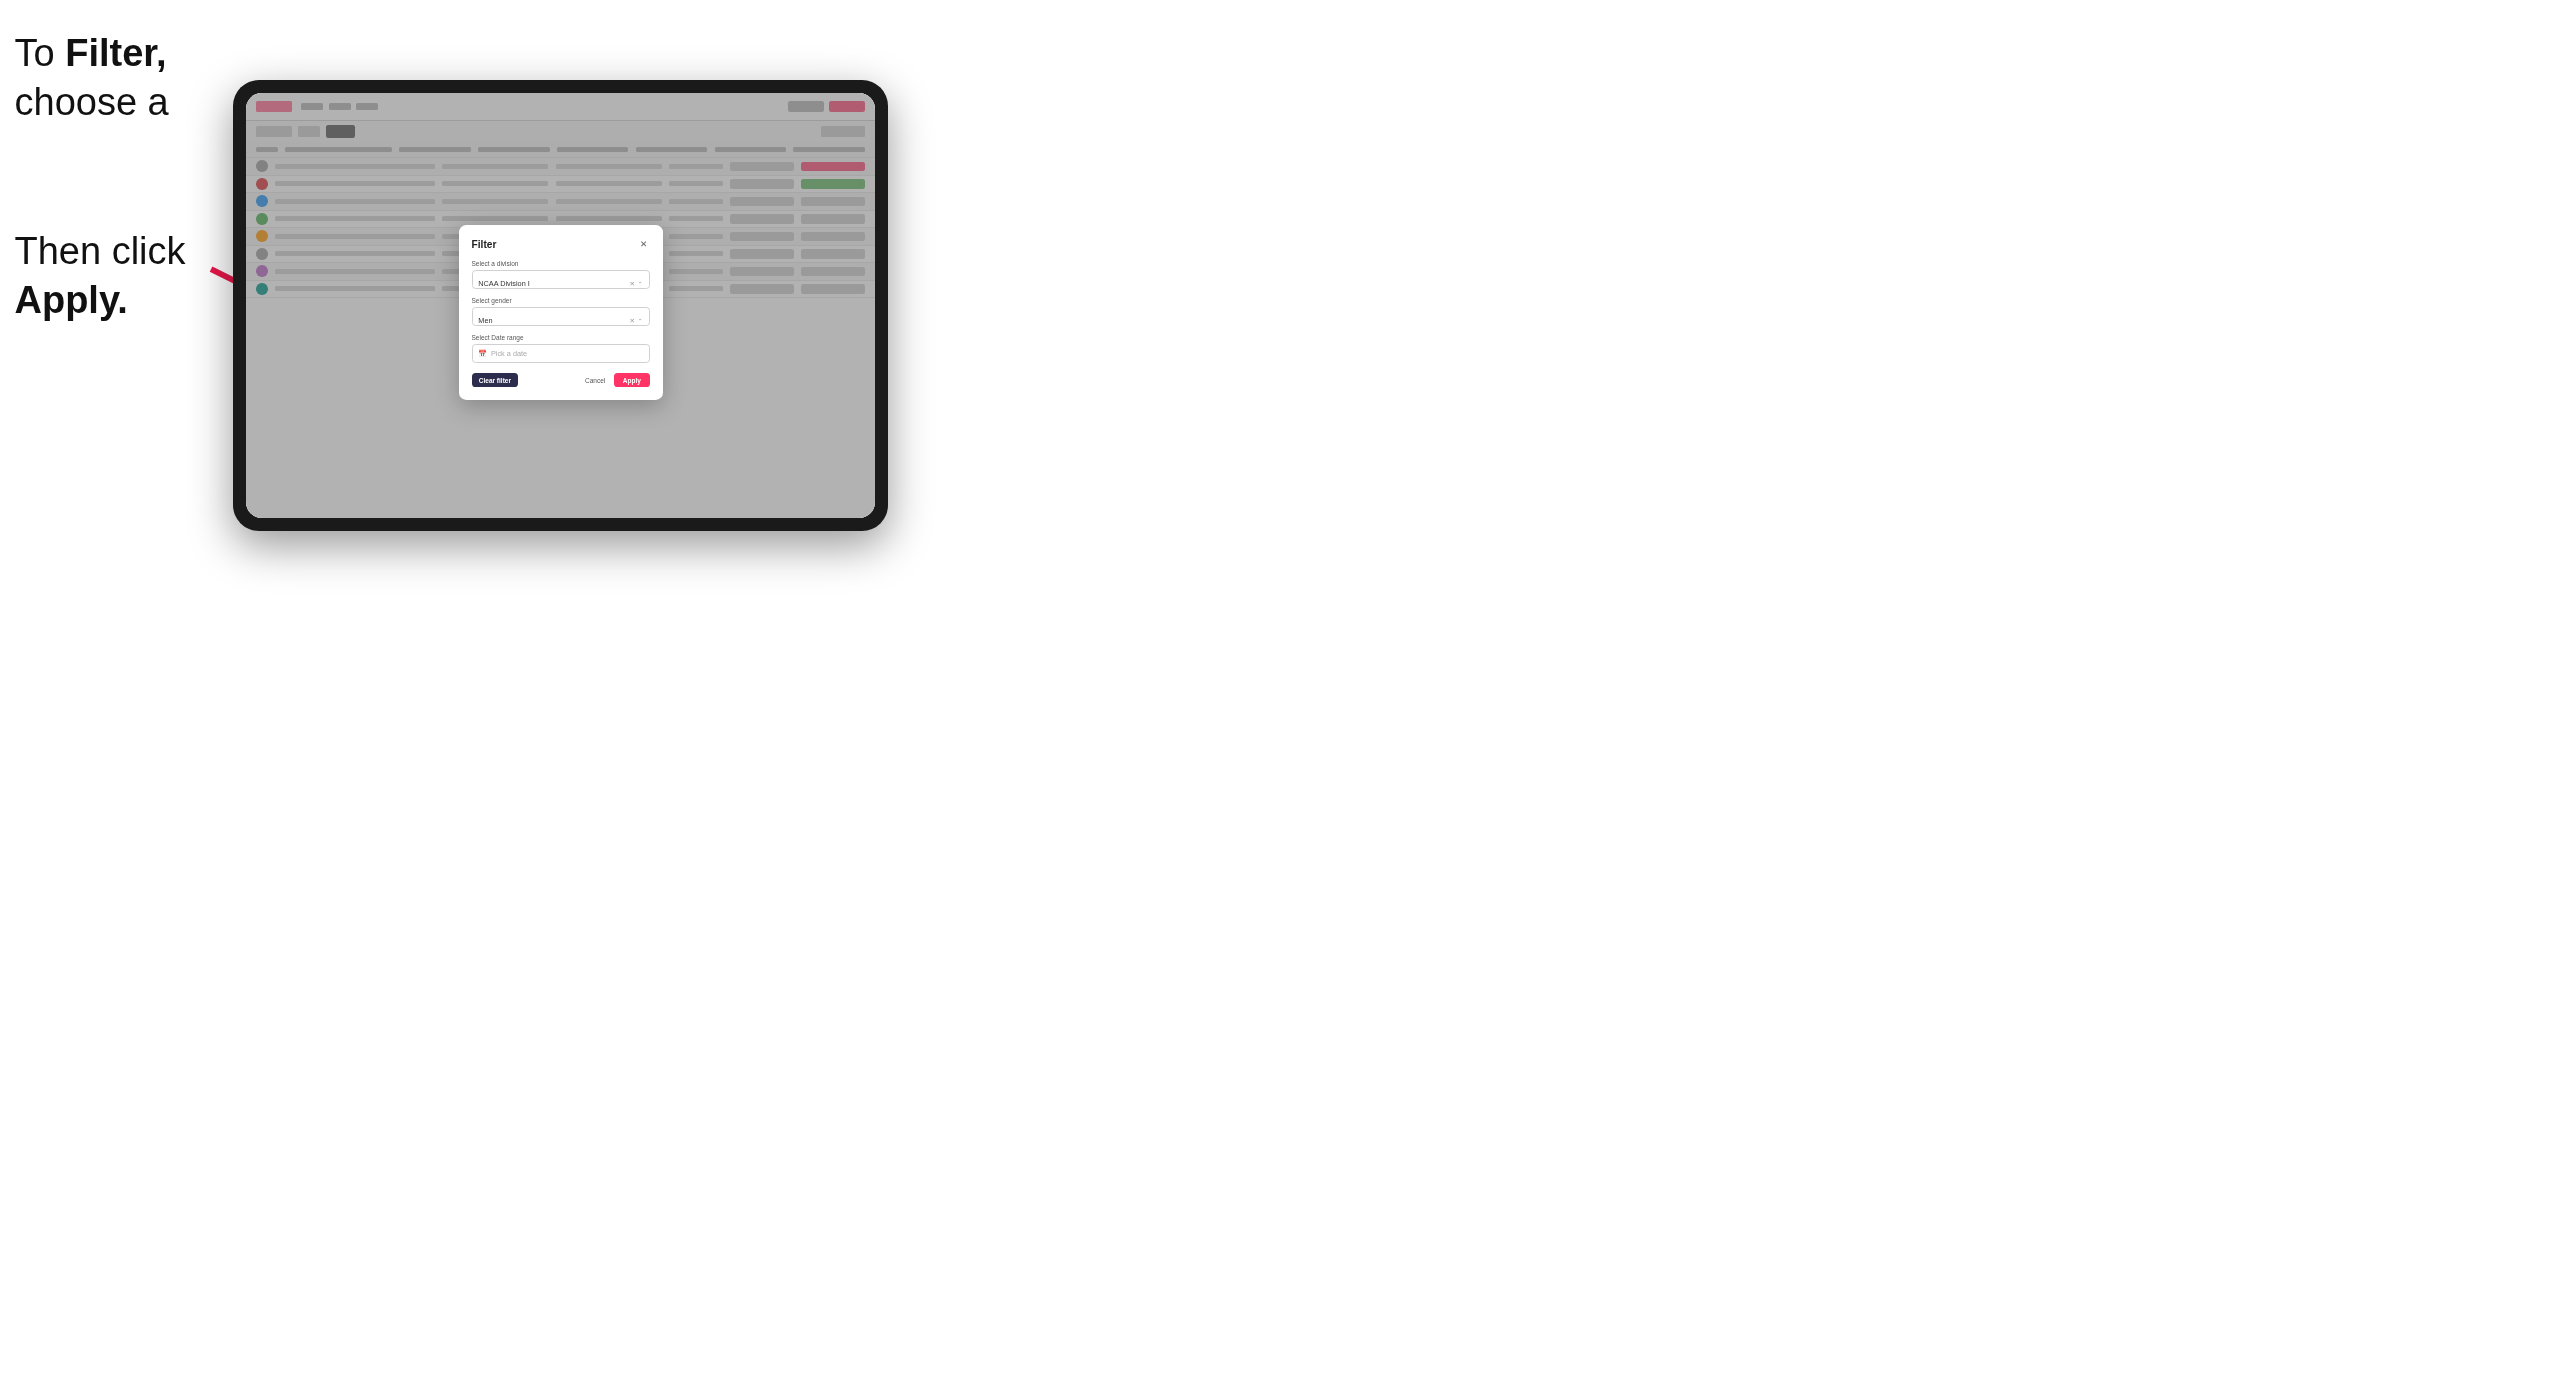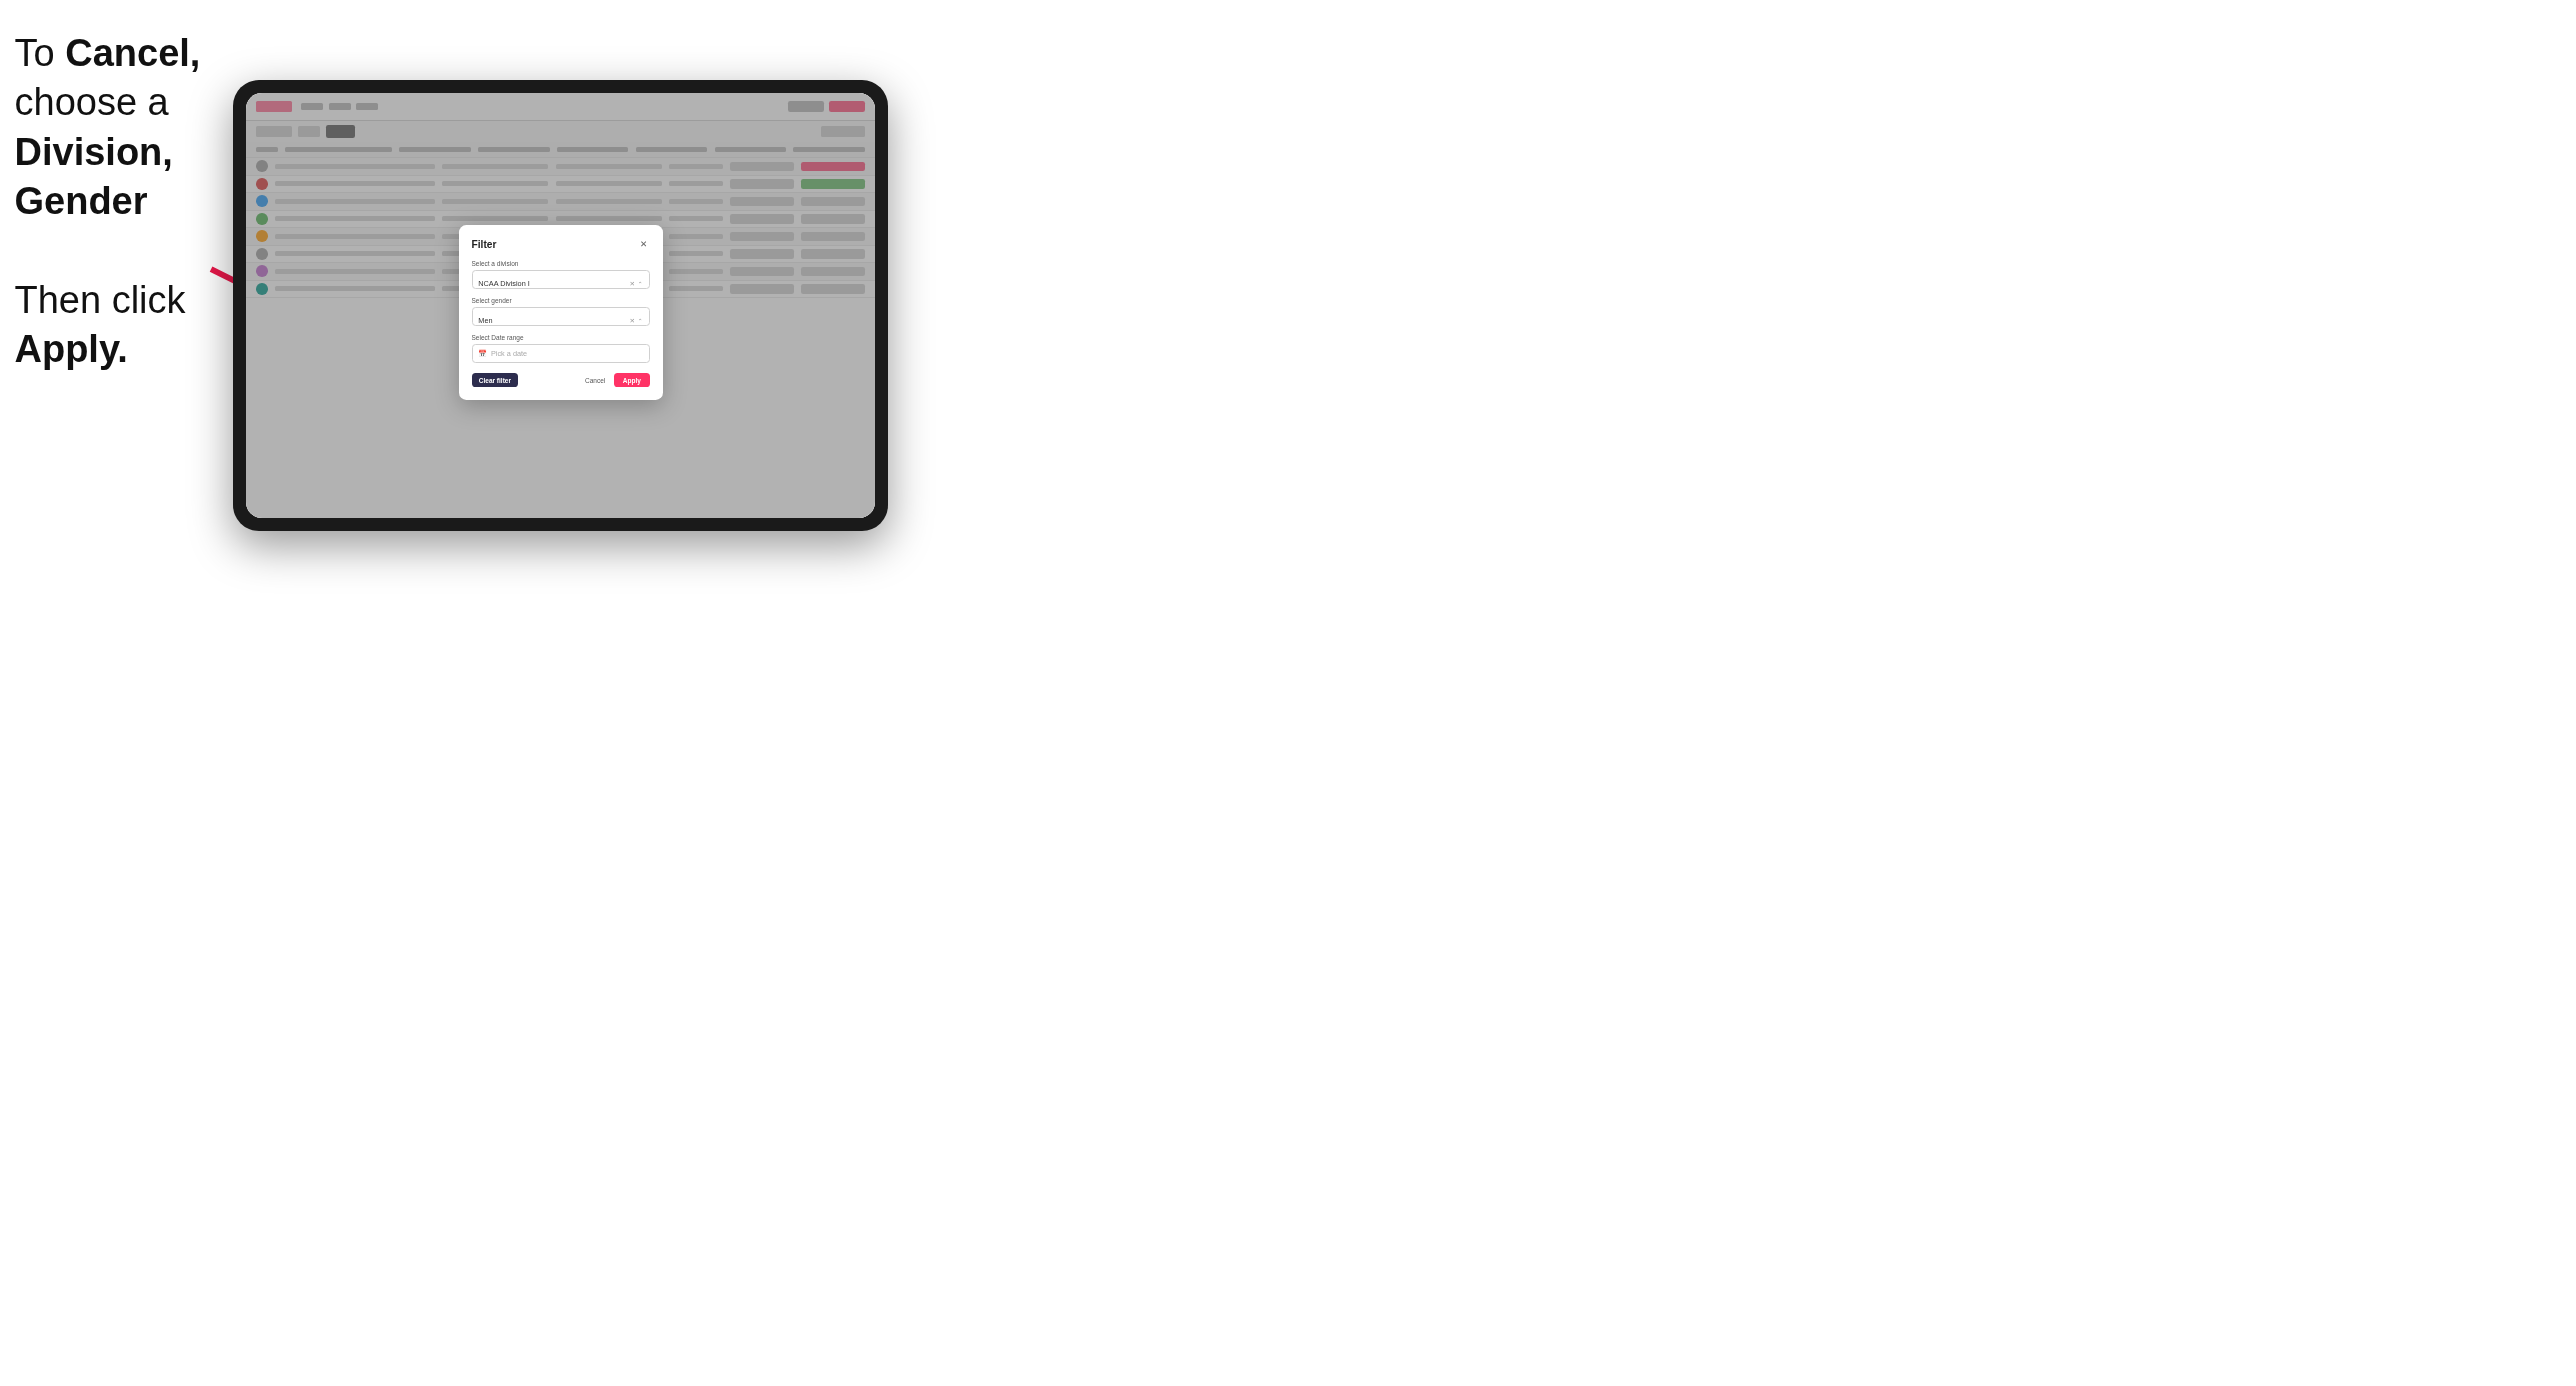--- a/index.html
+++ b/index.html
@@ -356,22 +356,22 @@
       padding: 3.6px 8.7px;
       font-size: 6.5px;
       font-weight: 600;
       cursor: pointer;
     }
   </style>
 </head>
 <body>
 
 <div class="instruction-text">
-  <span>To <strong>Cancel,</strong> choose a</span><br>
-  <strong>Division, Gender</strong><br>
+  <span>To <strong>Filter,</strong> choose a</span><br>
+  <br>
   <br>
   <span>Then click <strong>Apply.</strong></span>
 </div>
 
 <svg class="arrow-container" viewBox="0 0 3542 1906" xmlns="http://www.w3.org/2000/svg">
   <defs>
     <marker id="arrowhead" markerWidth="10" markerHeight="7" refX="10" refY="3.5" orient="auto">
       <polygon points="0 0, 10 3.5, 0 7" fill="#e8174a"></polygon>
     </marker>
   </defs>

